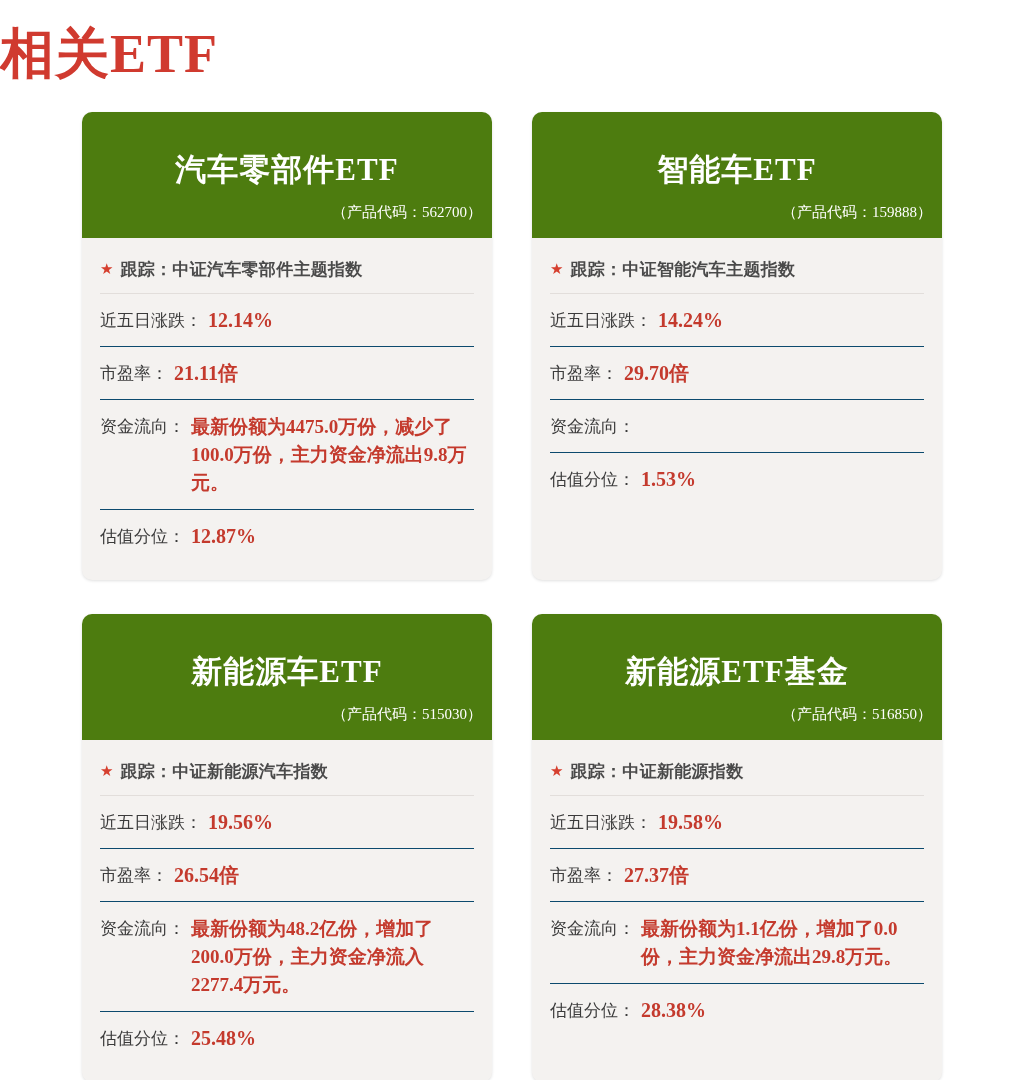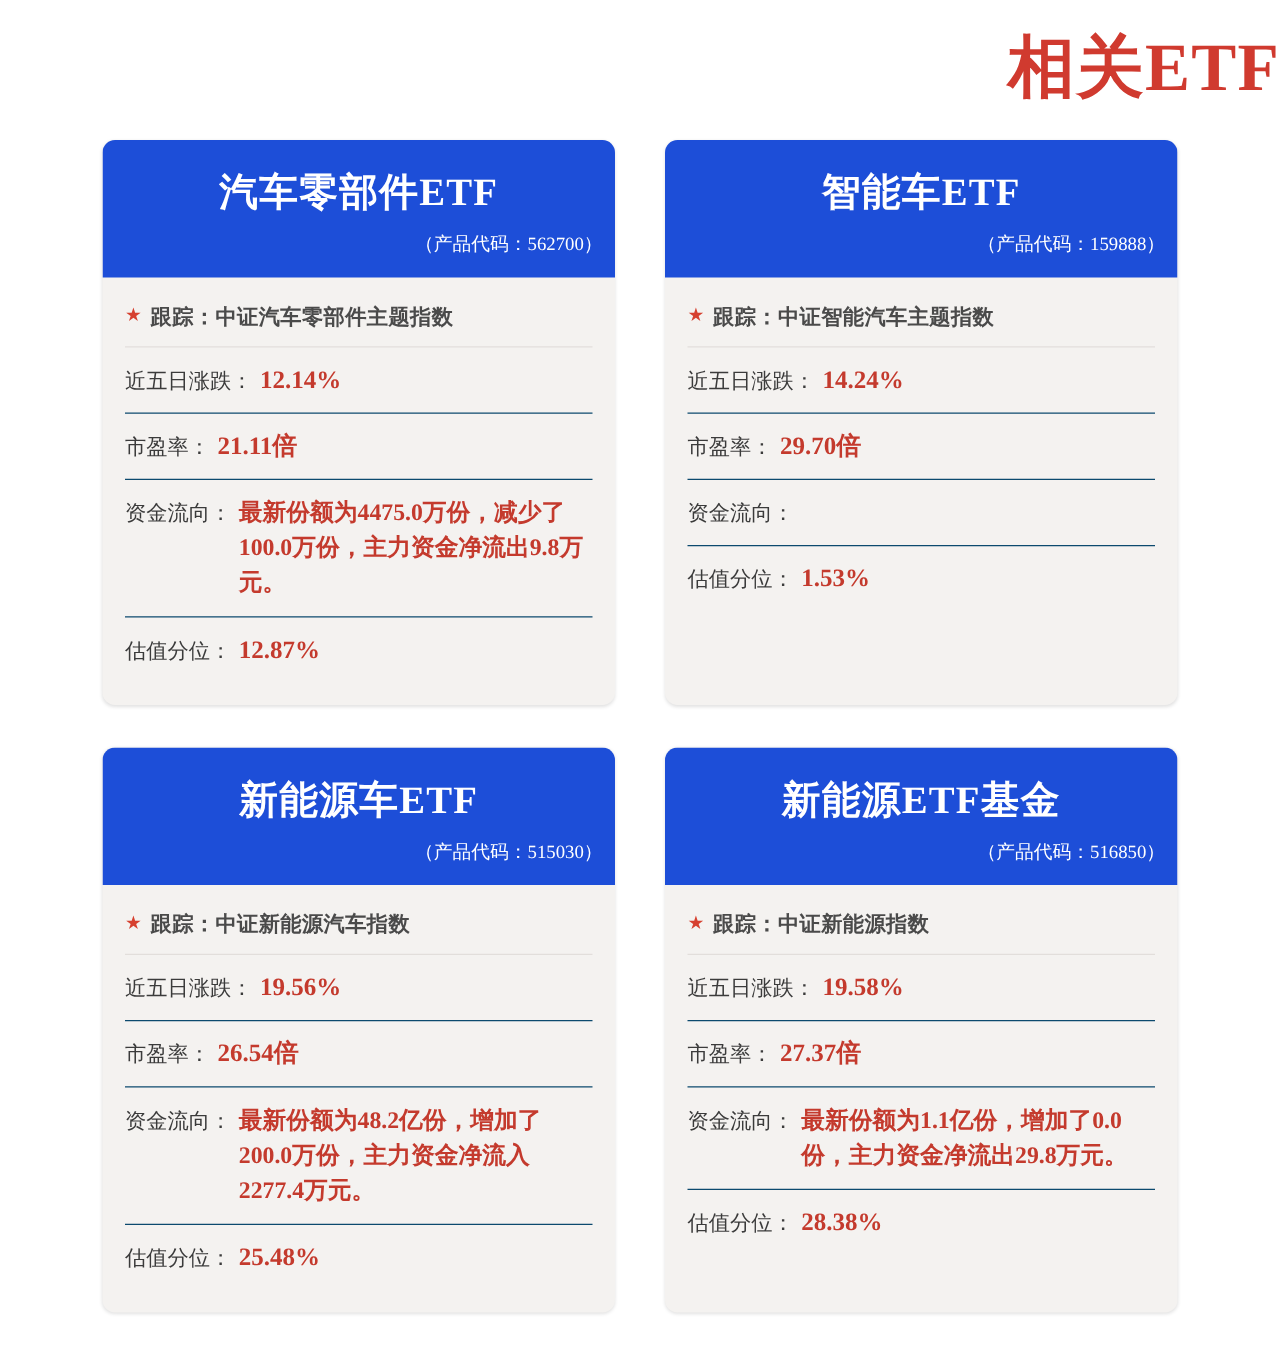--- a/index.html
+++ b/index.html
@@ -11,21 +11,21 @@
     background: #ffffff;
     font-family: "Liberation Serif", "DejaVu Serif", serif;
   }
   .page {
     width: 1024px;
     height: 1080px;
     position: relative;
     overflow: hidden;
   }
   .page-title {
-    text-align: right;
+    text-align: left;
     color: #d03a2f;
     font-size: 54px;
     font-weight: bold;
     letter-spacing: 1px;
     margin: 18px 0 0 0;
     line-height: 72px;
     font-family: "Liberation Serif", "DejaVu Serif", serif;
   }
   .grid {
     margin: 22px auto 0 auto;
@@ -37,23 +37,23 @@
   }
   .card {
     background: #f4f2f0;
     border-radius: 10px;
     overflow: hidden;
     box-shadow: 0 1px 3px rgba(0,0,0,0.12);
     display: flex;
     flex-direction: column;
   }
   .card-head {
-    background: #1d4ed8;
+    background: #4d7c0f;
     color: #ffffff;
-    padding: 22px 10px 16px 10px;
+    padding: 38px 10px 16px 10px;
     text-align: center;
   }
   .card-name {
     font-size: 31px;
     font-weight: bold;
     letter-spacing: 1px;
     line-height: 40px;
   }
   .card-code {
     font-size: 15px;

